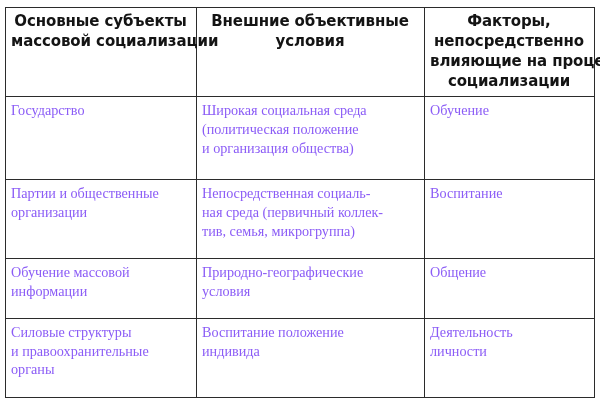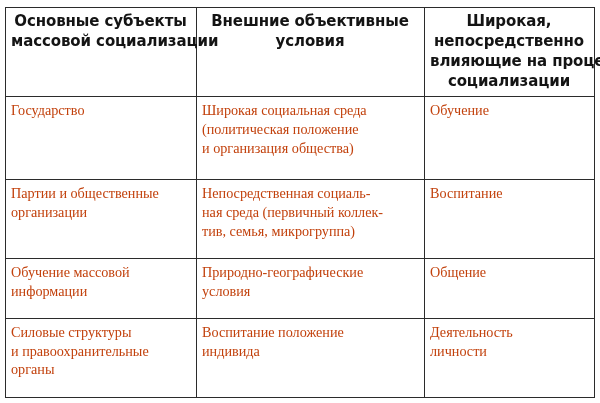--- a/index.html
+++ b/index.html
@@ -55,21 +55,21 @@
     padding: 5px 4px;
     letter-spacing: -0.1px;
     color: #141414;
   }
 
   tbody td {
     font-family: "Liberation Serif", "DejaVu Serif", serif;
     font-size: 14.2px;
     line-height: 1.33;
     text-align: left;
-    color: #c2410c;
+    color: #8b5cf6;
   }
 
   .cell-line {
     display: block;
     white-space: pre;
   }
 
   thead .hdr-line {
     display: block;
     white-space: pre;
@@ -97,21 +97,21 @@
       <tr class="row-head">
         <th>
           <span class="hdr-line">Основные субъекты</span>
           <span class="hdr-line">массовой социализации</span>
         </th>
         <th>
           <span class="hdr-line">Внешние объективные</span>
           <span class="hdr-line">условия</span>
         </th>
         <th>
-          <span class="hdr-line">Широкая,</span>
+          <span class="hdr-line">Факторы,</span>
           <span class="hdr-line">непосредственно</span>
           <span class="hdr-line">влияющие на процесс</span>
           <span class="hdr-line">социализации</span>
         </th>
       </tr>
     </thead>
     <tbody>
 
       <tr class="row-0">
         <td>

